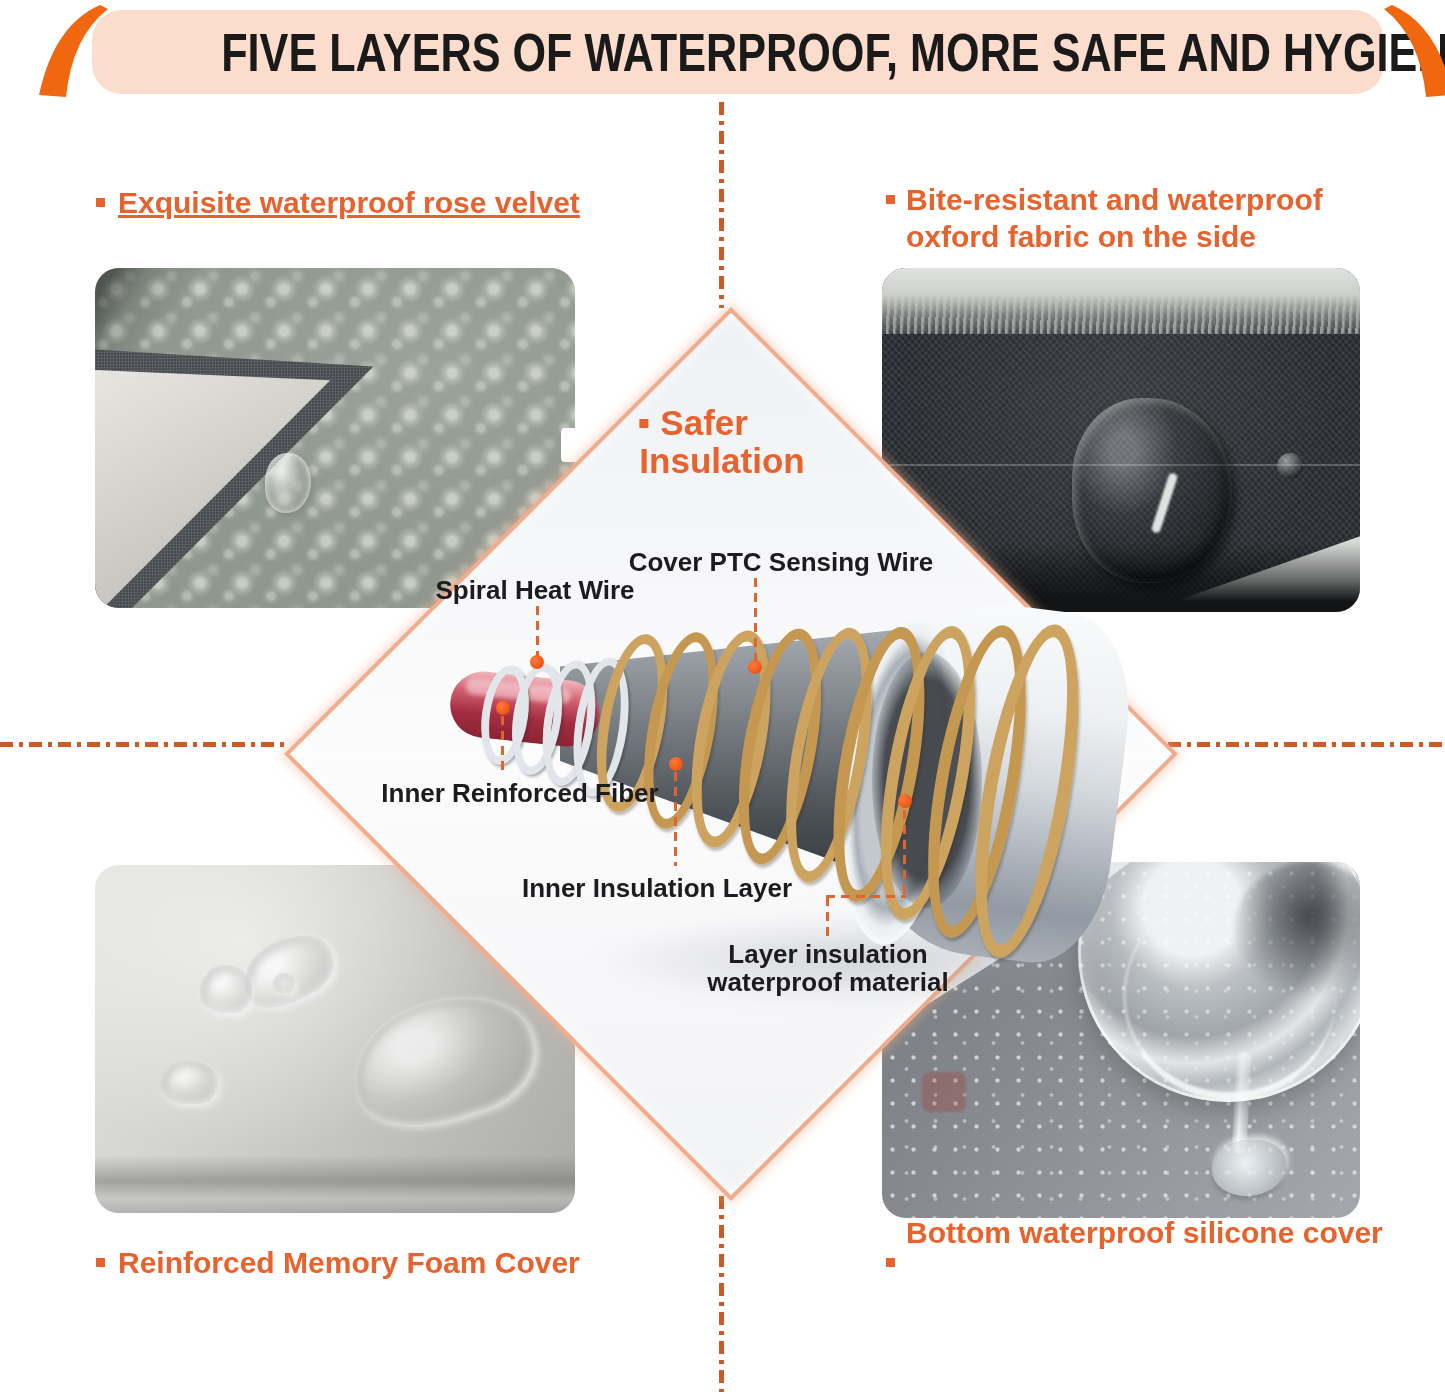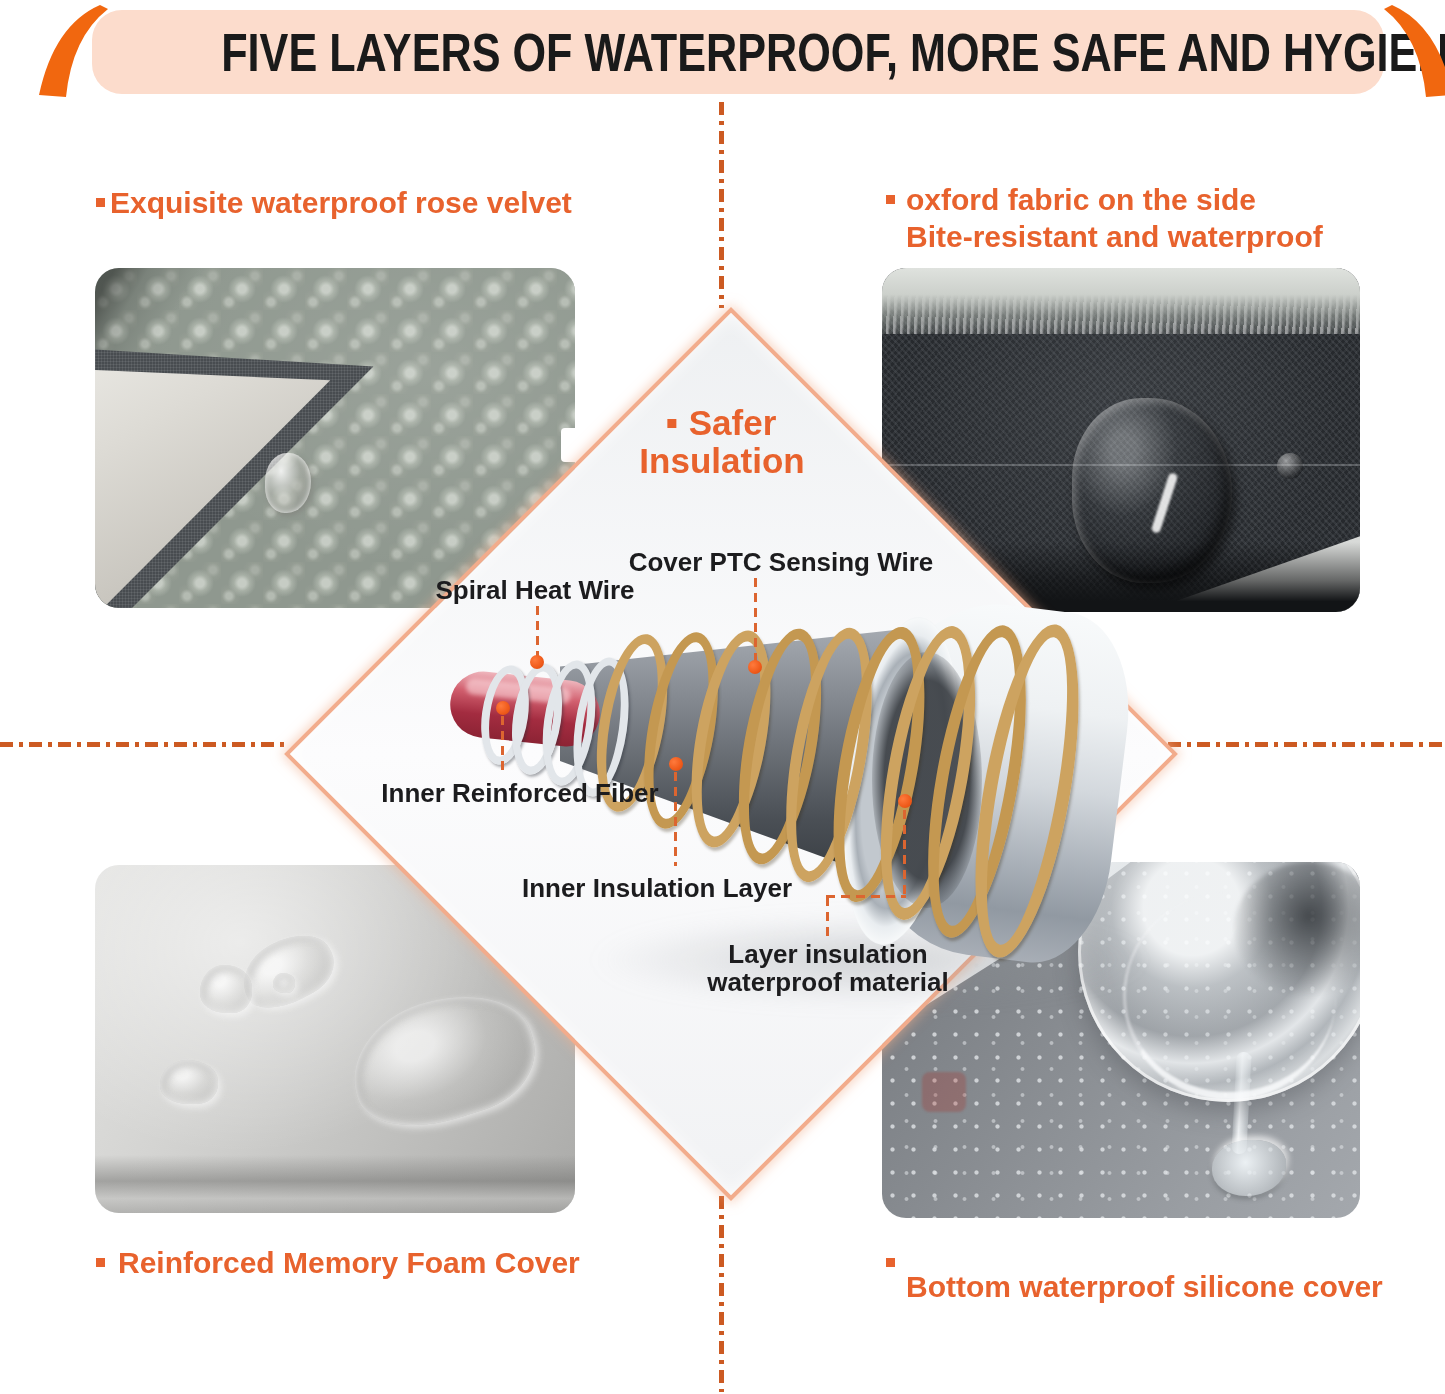--- a/index.html
+++ b/index.html
@@ -119,21 +119,21 @@
     background:rgba(170,45,40,.28);filter:blur(1px);}
 
   
   .diamond{position:absolute;left:415px;top:438px;width:624px;height:624px;transform:rotate(45deg);
     background:linear-gradient(135deg,#eef0f2,#fcfcfd 50%,#f1f2f4);
     border:4px solid #F2AC8C;z-index:4;
     box-shadow:0 0 12px 2px rgba(243,176,144,.55),inset 0 0 18px rgba(255,255,255,.85);}
 
   .headline{position:absolute;left:722px;top:404px;transform:translateX(-50%);z-index:20;
     color:#E8622D;font-weight:bold;font-size:35px;line-height:38px;text-align:center;white-space:nowrap;}
-  .headline .row{display:flex;align-items:center;justify-content:center;gap:12px;}
+  .headline .row{display:flex;align-items:center;gap:12px;}
   .headline .sq{width:9px;height:9px;background:#E8622D;display:inline-block;}
 
   
   .cable{position:absolute;inset:0;z-index:10;}
   .cable>div{position:absolute;}
   .cb-shadow{left:590px;top:915px;width:560px;height:90px;border-radius:50%;
     background:radial-gradient(ellipse,rgba(150,155,160,.4),rgba(150,155,160,0) 70%);filter:blur(10px);}
   .cb-red{left:450px;top:676px;width:150px;height:66px;border-radius:33px;transform:rotate(6deg);
     background:linear-gradient(to bottom,#efb6bd,#d2606f 30%,#a32c40 65%,#8c2334);z-index:11;}
   .cb-red-hl{left:14px;top:8px;width:70%;height:16px;border-radius:10px;
@@ -190,33 +190,33 @@
   <svg class="swoosh right" viewBox="0 0 74 92">
     <path d="M8,0 Q54,20 69,90 L42,92 Q36,32 0,4 Z" fill="#F1670F"></path>
   </svg>
 
   <div class="vdash top"></div>
   <div class="vdash bottom"></div>
   <div class="hdash left"></div>
   <div class="hdash right"></div>
 
   <div class="bullet" style="left:96px;top:198px;"></div>
-  <div class="q-label" style="left:110px;top:184px;">Exquisite waterproof rose velvet</div>
+  <div class="q-label" style="left:118px;top:184px;text-decoration:underline;">Exquisite waterproof rose velvet</div>
 
   <div class="bullet" style="left:886px;top:195px;"></div>
   <div class="q-label" style="left:906px;top:181px;">
+    <div>Bite-resistant and waterproof</div>
     <div>oxford fabric on the side</div>
-    <div>Bite-resistant and waterproof</div>
   </div>
 
   <div class="bullet" style="left:96px;top:1258px;"></div>
   <div class="q-label" style="left:118px;top:1244px;">Reinforced Memory Foam Cover</div>
 
   <div class="bullet" style="left:886px;top:1258px;"></div>
-  <div class="q-label" style="left:906px;top:1268px;">Bottom waterproof silicone cover</div>
+  <div class="q-label" style="left:906px;top:1214px;">Bottom waterproof silicone cover</div>
 
   <div class="photo tl">
     <div class="tl-velvet"></div>
     <div class="tl-shade"></div>
     <div class="tl-mesh"></div>
     <div class="tl-lining"></div>
     <div class="tl-drop"></div>
     <div class="tl-tag"></div>
   </div>
 

